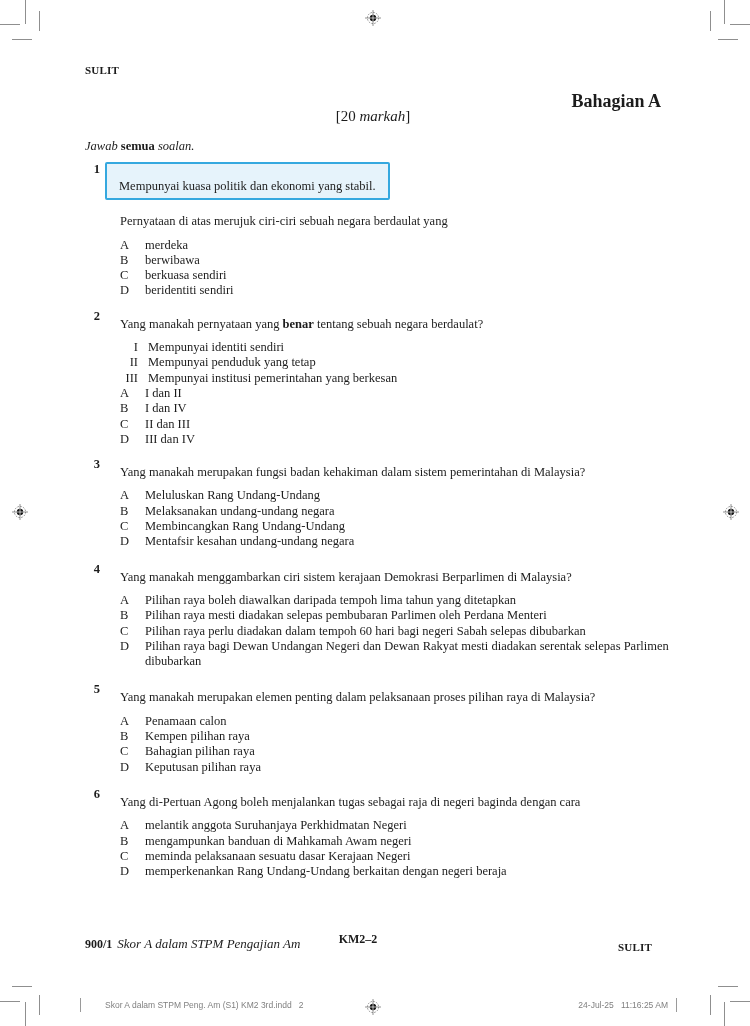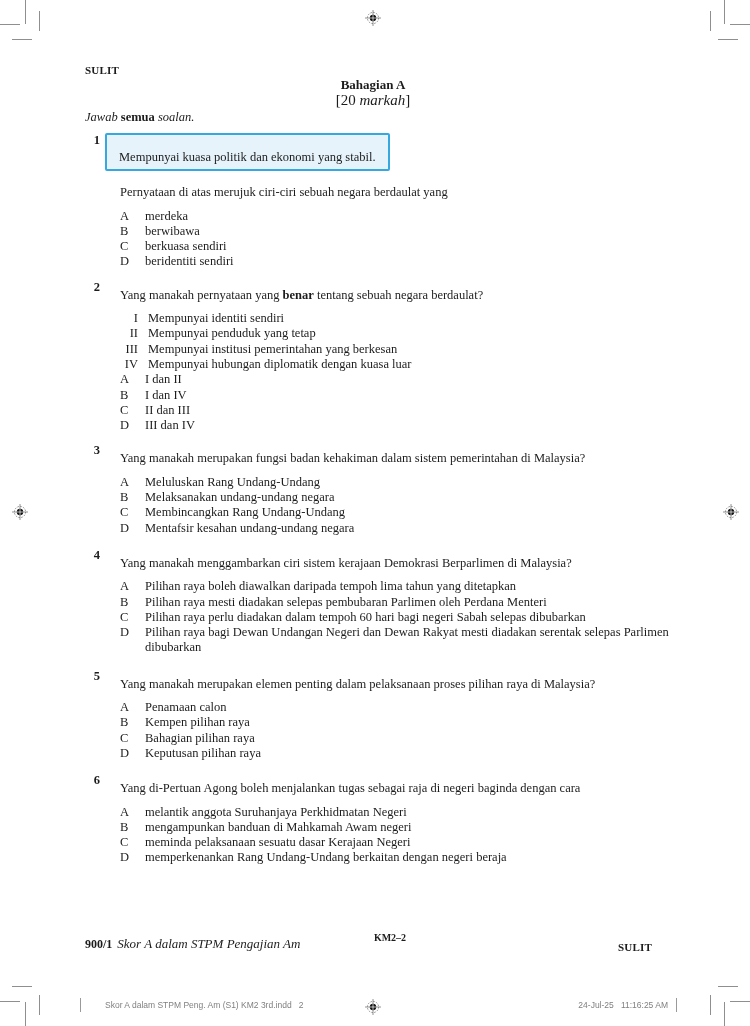--- a/index.html
+++ b/index.html
@@ -10,45 +10,45 @@
   
   .crop{position:absolute;background:#8f8f8f;}
   .crop.v{width:1px;}
   .crop.h{height:1px;}
   
   .regmark{position:absolute;width:16px;height:16px;}
   
   .content{position:absolute;left:85px;top:64px;width:618px;font-size:12.5px;line-height:15.3px;}
   .sulit-top{font-weight:bold;font-size:11px;line-height:13px;letter-spacing:.2px;}
   .center-block{width:576px;text-align:center;}
-  .section-title{font-weight:bold;font-size:13px;line-height:16px;}
+  .section-title{margin-top:16px;font-weight:bold;font-size:18px;line-height:16px;text-align:right;}
   .marks-line{font-size:15px;line-height:15px;}
   .it{font-style:italic;}
   .b{font-weight:bold;}
-  .instruction{margin-top:2px;line-height:15px;}
+  .instruction{margin-top:15px;line-height:15px;}
   .questions{margin-top:8px;}
   .question{display:flex;}
   .qnum{width:15px;text-align:right;margin-right:12px;font-weight:bold;flex-shrink:0;}
   .qbody{flex:1;}
   .stmt-box{
     display:inline-block;margin-left:-7px;padding:15px 12px 4px 12px;
     border:2px solid #35A8DF;background:#E6F3FB;border-radius:2px;
   }
   .stem{margin:8px;}
   .stem-after-box{margin-top:14px;}
   .stmt-row{display:flex;}
   .stmt-label{width:26px;text-align:right;margin-right:10px;flex-shrink:0;}
   .opt-row{display:flex;padding-left:8px;}
   .opt-label{width:25px;flex-shrink:0;}
   .opt-text{flex:1;}
   
   .footer-left{position:absolute;left:85px;top:934px;white-space:nowrap;}
   .paper-code{font-weight:bold;font-size:12px;}
   .paper-title{font-style:italic;font-size:13px;margin-left:5px;}
-  .page-ref{position:absolute;left:0;top:932px;width:716px;text-align:center;font-weight:bold;font-size:10px;margin-left:32px;}
+  .page-ref{position:absolute;left:0;top:932px;width:716px;text-align:center;font-weight:bold;font-size:12px;}
   .sulit-bottom{position:absolute;left:618px;top:941px;font-weight:bold;font-size:11px;letter-spacing:.2px;}
   
   .slug{font-family:"Liberation Sans", sans-serif;font-size:8.5px;color:#808080;}
   .slug-file{position:absolute;left:105px;top:1000px;white-space:pre;}
   .slug-date{position:absolute;right:82px;top:1000px;white-space:pre;text-align:right;}
   .slug-bar{position:absolute;width:1px;height:14px;background:#9a9a9a;top:998px;}
 </style>
 </head>
 <body>
 
@@ -146,24 +146,20 @@
               <div class="opt-text">Mempunyai identiti sendiri</div>
             </div>
             <div class="stmt-row">
               <div class="stmt-label">II</div>
               <div class="opt-text">Mempunyai penduduk yang tetap</div>
             </div>
             <div class="stmt-row">
               <div class="stmt-label">III</div>
               <div class="opt-text">Mempunyai institusi pemerintahan yang berkesan</div>
             </div>
-            <div class="stmt-row">
-              <div class="stmt-label">IV</div>
-              <div class="opt-text">Mempunyai hubungan diplomatik dengan kuasa luar</div>
-            </div>
             <div class="opt-row">
               <div class="opt-label">A</div>
               <div class="opt-text">I dan II</div>
             </div>
             <div class="opt-row">
               <div class="opt-label">B</div>
               <div class="opt-text">I dan IV</div>
             </div>
             <div class="opt-row">
               <div class="opt-label">C</div>

